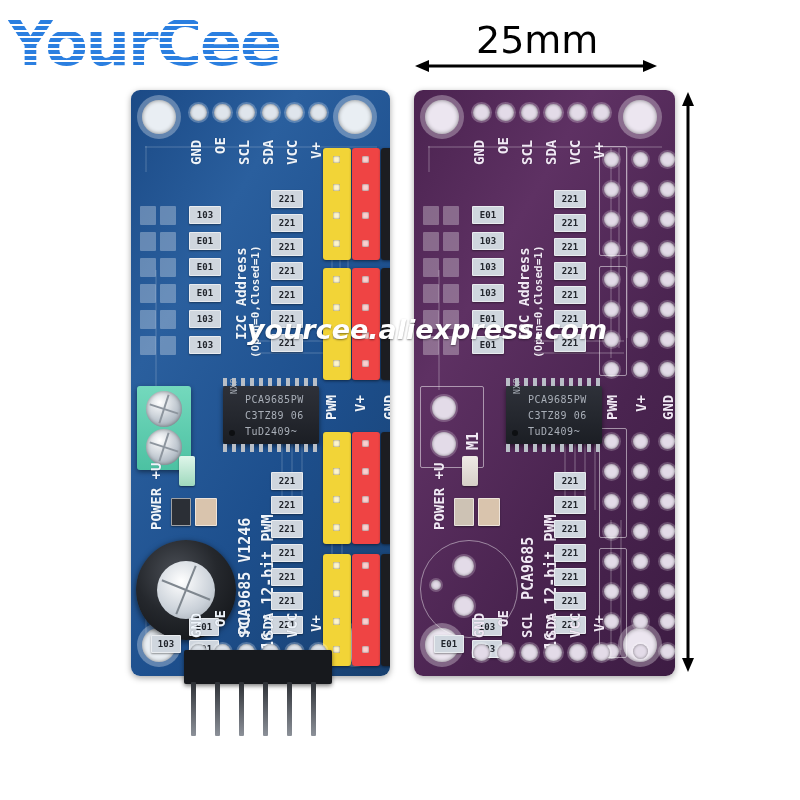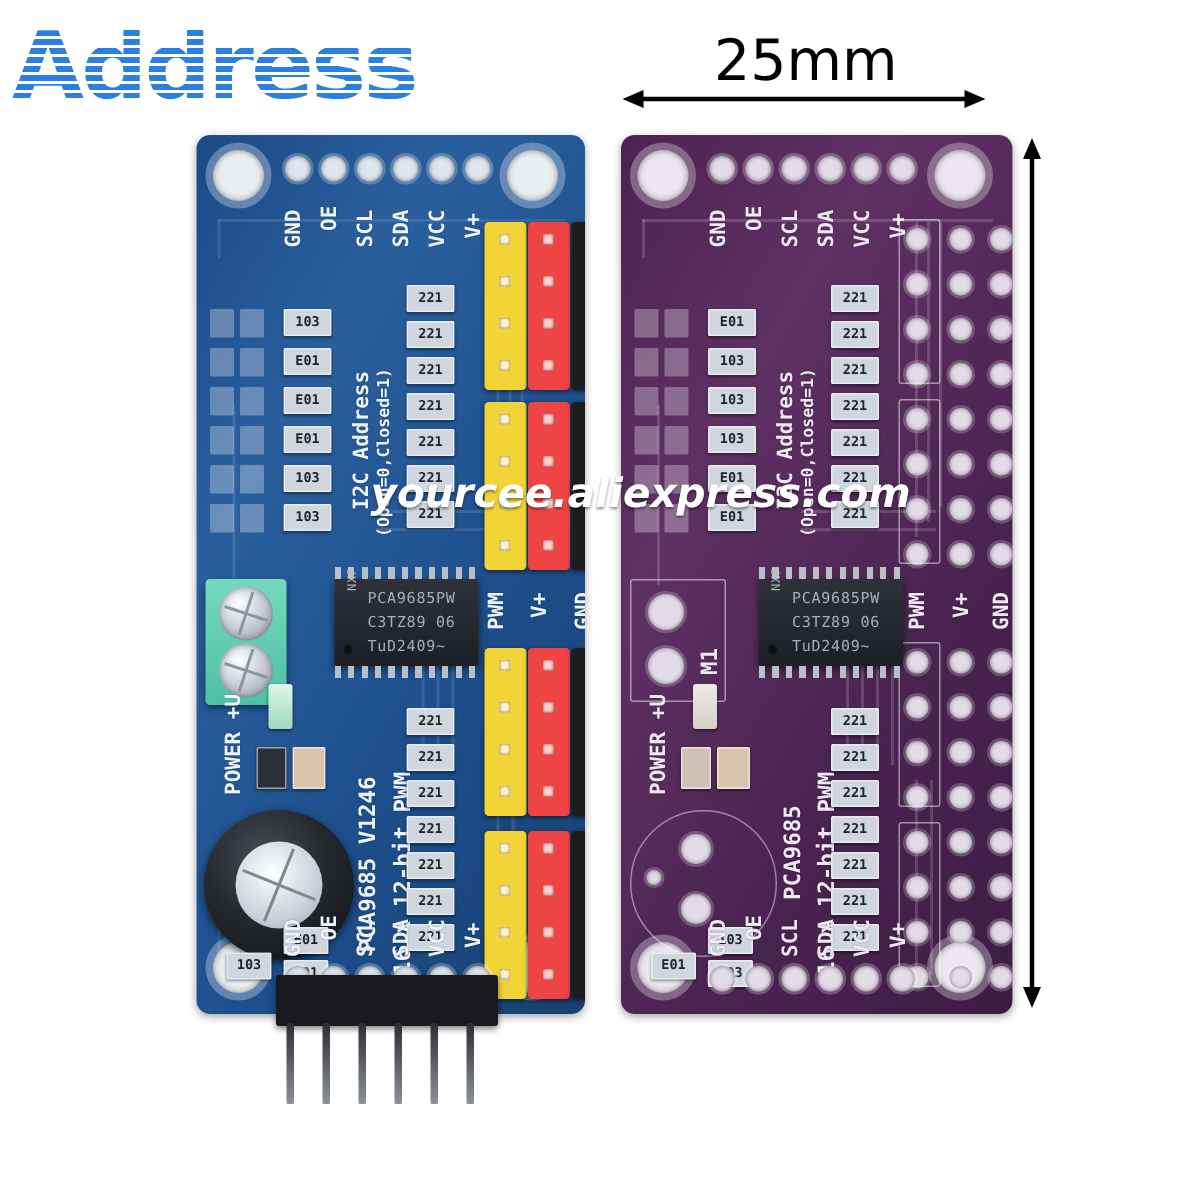--- a/index.html
+++ b/index.html
@@ -153,21 +153,21 @@
     font-size:27px;color:#ffffff;white-space:nowrap;
     text-shadow:0 1px 2px rgba(0,0,0,.45);
   }
 </style>
 </head>
 <body>
 
 <div class="stage">
 
   <div id="brand-logo">
-    <div class="logo-text">Address</div>
+    <div class="logo-text">YourCee</div>
   </div>
 
   <div class="dim-label" id="dim-width-label">25mm</div>
   <svg id="dim-width-arrow" viewBox="0 0 242 16">
     <line x1="10" y1="8" x2="232" y2="8" stroke="#000" stroke-width="3"></line>
     <polygon points="0,8 14,2 14,14" fill="#000"></polygon>
     <polygon points="242,8 228,2 228,14" fill="#000"></polygon>
   </svg>
 
   <div class="dim-label" id="dim-height-label">62mm</div>

